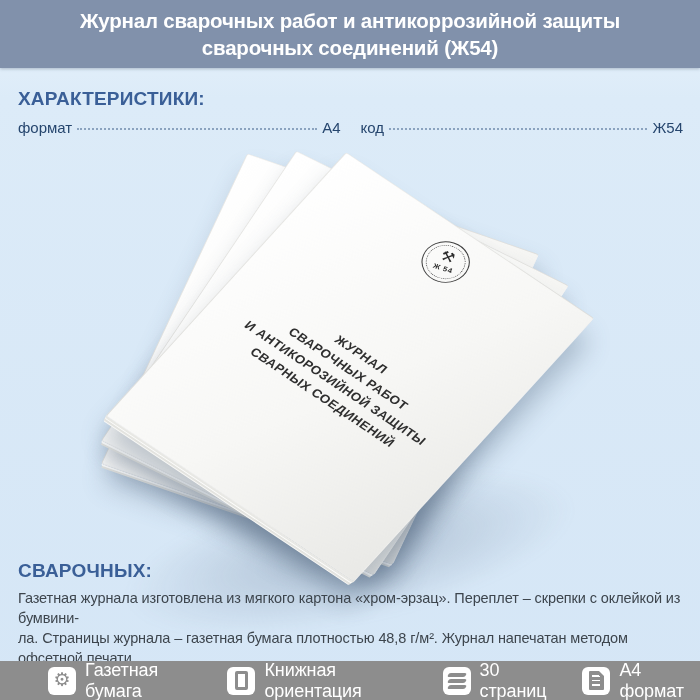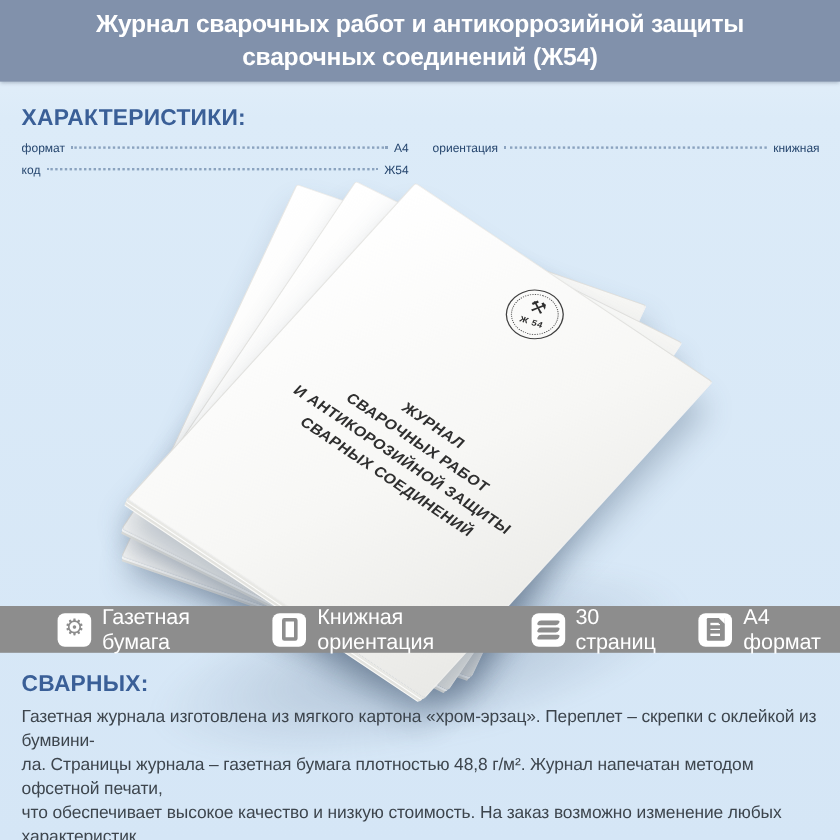--- a/index.html
+++ b/index.html
@@ -2,37 +2,37 @@
 <html><head>
 <meta charset="utf-8">
 <style>
   * { margin:0; padding:0; box-sizing:border-box; }
   html,body { width:700px; height:700px; }
   body {
     font-family: "Liberation Sans", sans-serif;
     position:relative; overflow:hidden;
     background: linear-gradient(180deg,#e9f3fc 0%,#dcebf8 14%,#d5e6f6 100%);
   }
-  .page { position:absolute; inset:0; width:700px; height:544px; }
+  .page { position:absolute; inset:0; width:700px; height:700px; }
 
   
   .header {
     position:absolute; top:0; left:0; right:0; height:68px;
     background:#8191ab; color:#ffffff;
     display:flex; align-items:center; justify-content:center;
     text-align:center; padding:0 30px;
     box-shadow:0 1px 3px rgba(70,85,110,.35);
   }
   .header h1 { font-size:20.5px; font-weight:600; line-height:27px; letter-spacing:-0.2px; }
 
   
   .chars { position:absolute; top:88px; left:18px; right:17px; }
   .section-heading { font-size:19px; font-weight:bold; color:#3a5f97; letter-spacing:0.2px; }
   .chars .grid { margin-top:9px; display:grid; grid-template-columns:1fr 1fr; column-gap:20px; row-gap:7px; }
-  .char-row { display:flex; align-items:baseline; font-size:10px; color:#26466e; white-space:nowrap;justify-content:space-between; }
+  .char-row { display:flex; align-items:baseline; font-size:15px; color:#26466e; white-space:nowrap;justify-content:space-between; }
   .char-row .dots { flex:1; border-bottom:2px dotted #8ba3bf; margin:0 5px; transform:translateY(-3px); min-width:20px; }
 
   
   .stage { position:absolute; top:132px; left:0; width:700px; height:470px; z-index:1; }
   .ground-shadow {
     position:absolute; left:105px; top:345px; width:490px; height:150px;
     background:radial-gradient(ellipse at center, rgba(92,112,138,.34) 0%, rgba(92,112,138,0) 66%);
     filter:blur(5px); transform:rotate(-12deg);
   }
   .book {
@@ -105,25 +105,20 @@
 
   <div class="chars">
     <div class="section-heading">ХАРАКТЕРИСТИКИ:</div>
     <div class="grid">
       <div class="char-row">
         <span>формат</span>
         <span class="dots"></span>
         <span>А4</span>
       </div>
       <div class="char-row">
-        <span>ориентация</span>
-        <span class="dots"></span>
-        <span>книжная</span>
-      </div>
-      <div class="char-row">
         <span>код</span>
         <span class="dots"></span>
         <span>Ж54</span>
       </div>
     </div>
   </div>
 
   <div class="stage">
     <div class="ground-shadow"></div>
 
@@ -149,21 +144,21 @@
       <div class="cover-title">
         <div>ЖУРНАЛ</div>
         <div>СВАРОЧНЫХ РАБОТ</div>
         <div>И АНТИКОРОЗИЙНОЙ ЗАЩИТЫ</div>
         <div>СВАРНЫХ СОЕДИНЕНИЙ</div>
       </div>
     </div>
   </div>
 
   <div class="desc">
-    <div class="section-heading">СВАРНЫХ:</div>
+    <div class="section-heading">СВАРОЧНЫХ:</div>
     <div class="text">
       <div>Газетная журнала изготовлена из мягкого картона «хром-эрзац». Переплет – скрепки с оклейкой из бумвини-</div>
       <div>ла. Страницы журнала – газетная бумага плотностью 48,8 г/м². Журнал напечатан методом офсетной печати,</div>
       <div>что обеспечивает высокое качество и низкую стоимость. На заказ возможно изменение любых характеристик</div>
     </div>
   </div>
 
   <div class="footer">
     <div class="footer-item">
       <span class="badge">

